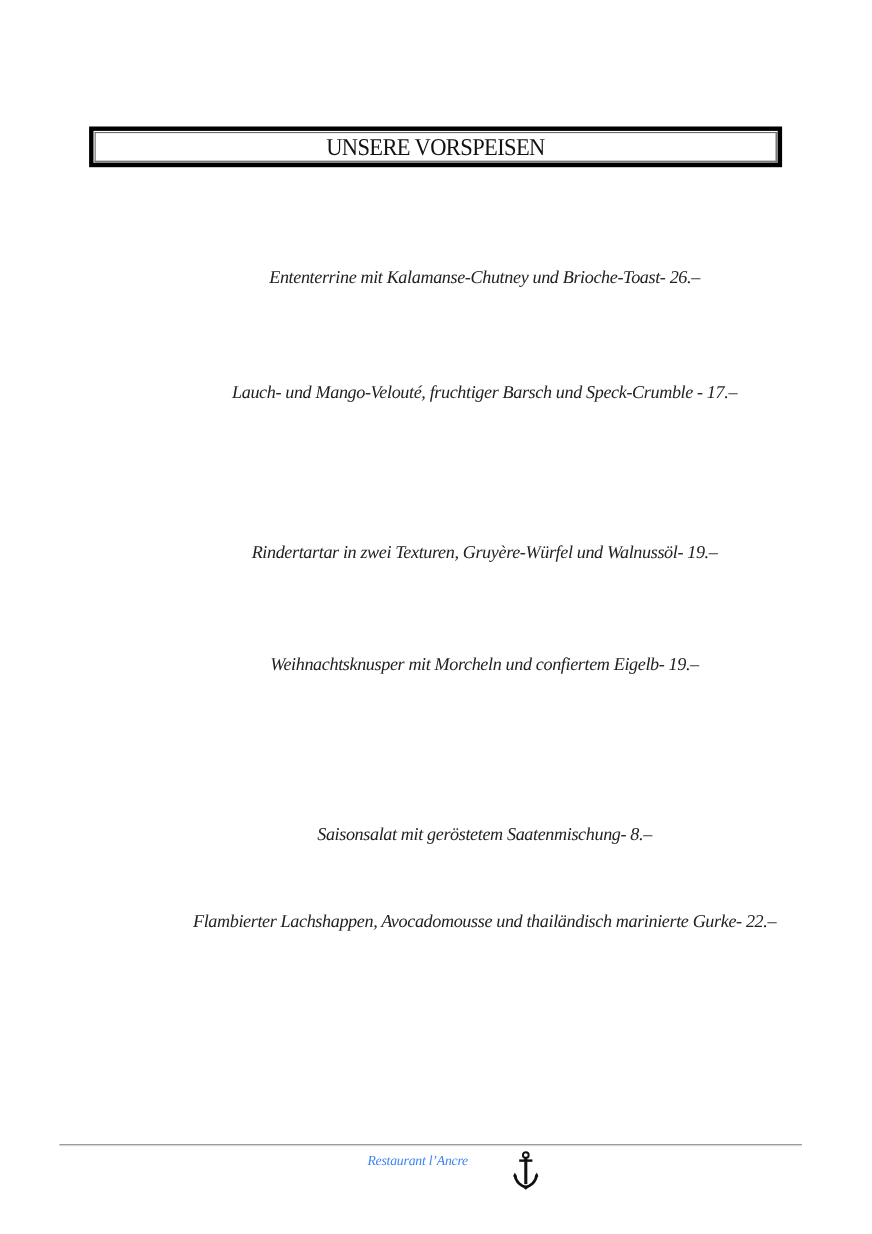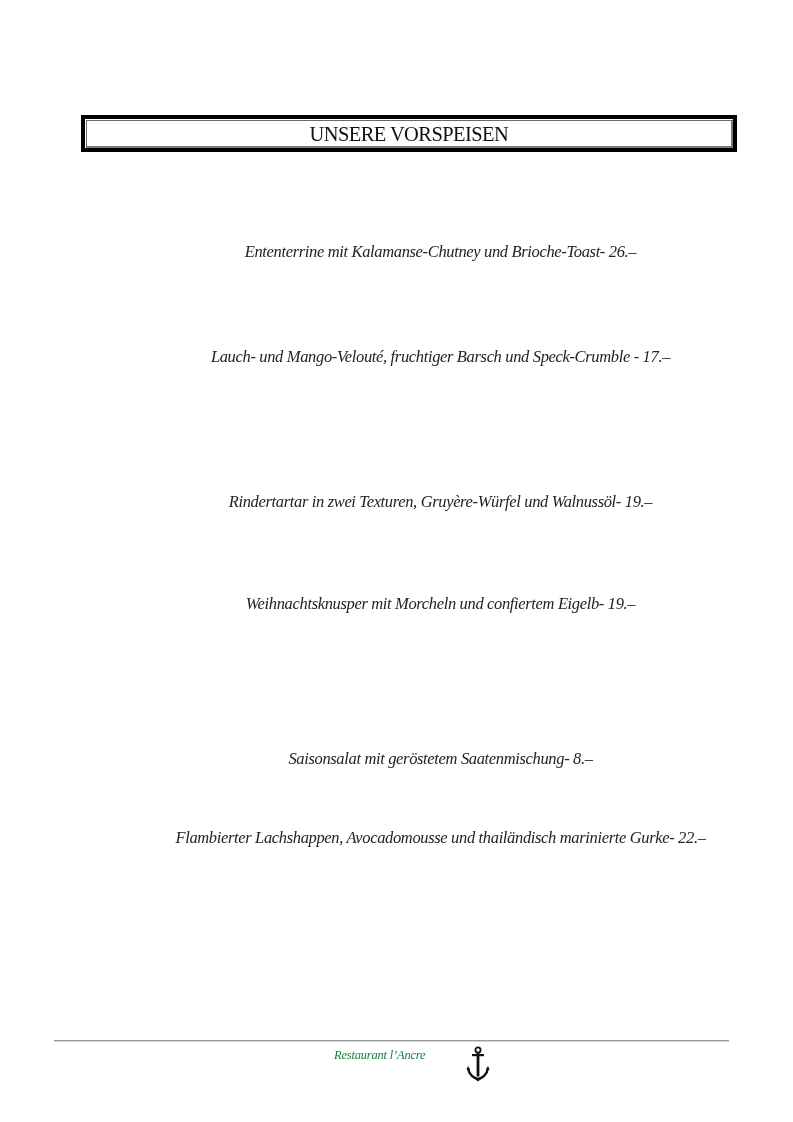--- a/index.html
+++ b/index.html
@@ -16,21 +16,20 @@
       color: #1a1a1a;
     }
     .title-box {
       position: absolute;
       left: 81px;
       top: 115px;
       width: 622px;
       height: 29px;
       border: 4px solid #000000;
       background: #ffffff;
-      padding-left: 26px;
     }
     .title-inner {
       position: absolute;
       left: 1px;
       top: 1px;
       right: 0px;
       bottom: 0px;
       border-top: 1px solid #6a6a6a;
       border-left: 1px solid #6a6a6a;
       border-right: 2px solid #7a7a7a;
@@ -70,21 +69,21 @@
       border-top: 1px solid #9a9a9a;
       border-bottom: 1px solid #d6d6d6;
     }
     .footer-name {
       position: absolute;
       left: 334px;
       top: 1048px;
       font-style: italic;
       font-size: 12.5px;
       letter-spacing: -0.2px;
-      color: #15803d;
+      color: #3b82f6;
       white-space: nowrap;
     }
     .anchor-icon {
       position: absolute;
       left: 465px;
       top: 1046px;
       width: 26px;
       height: 36px;
     }
   </style>

